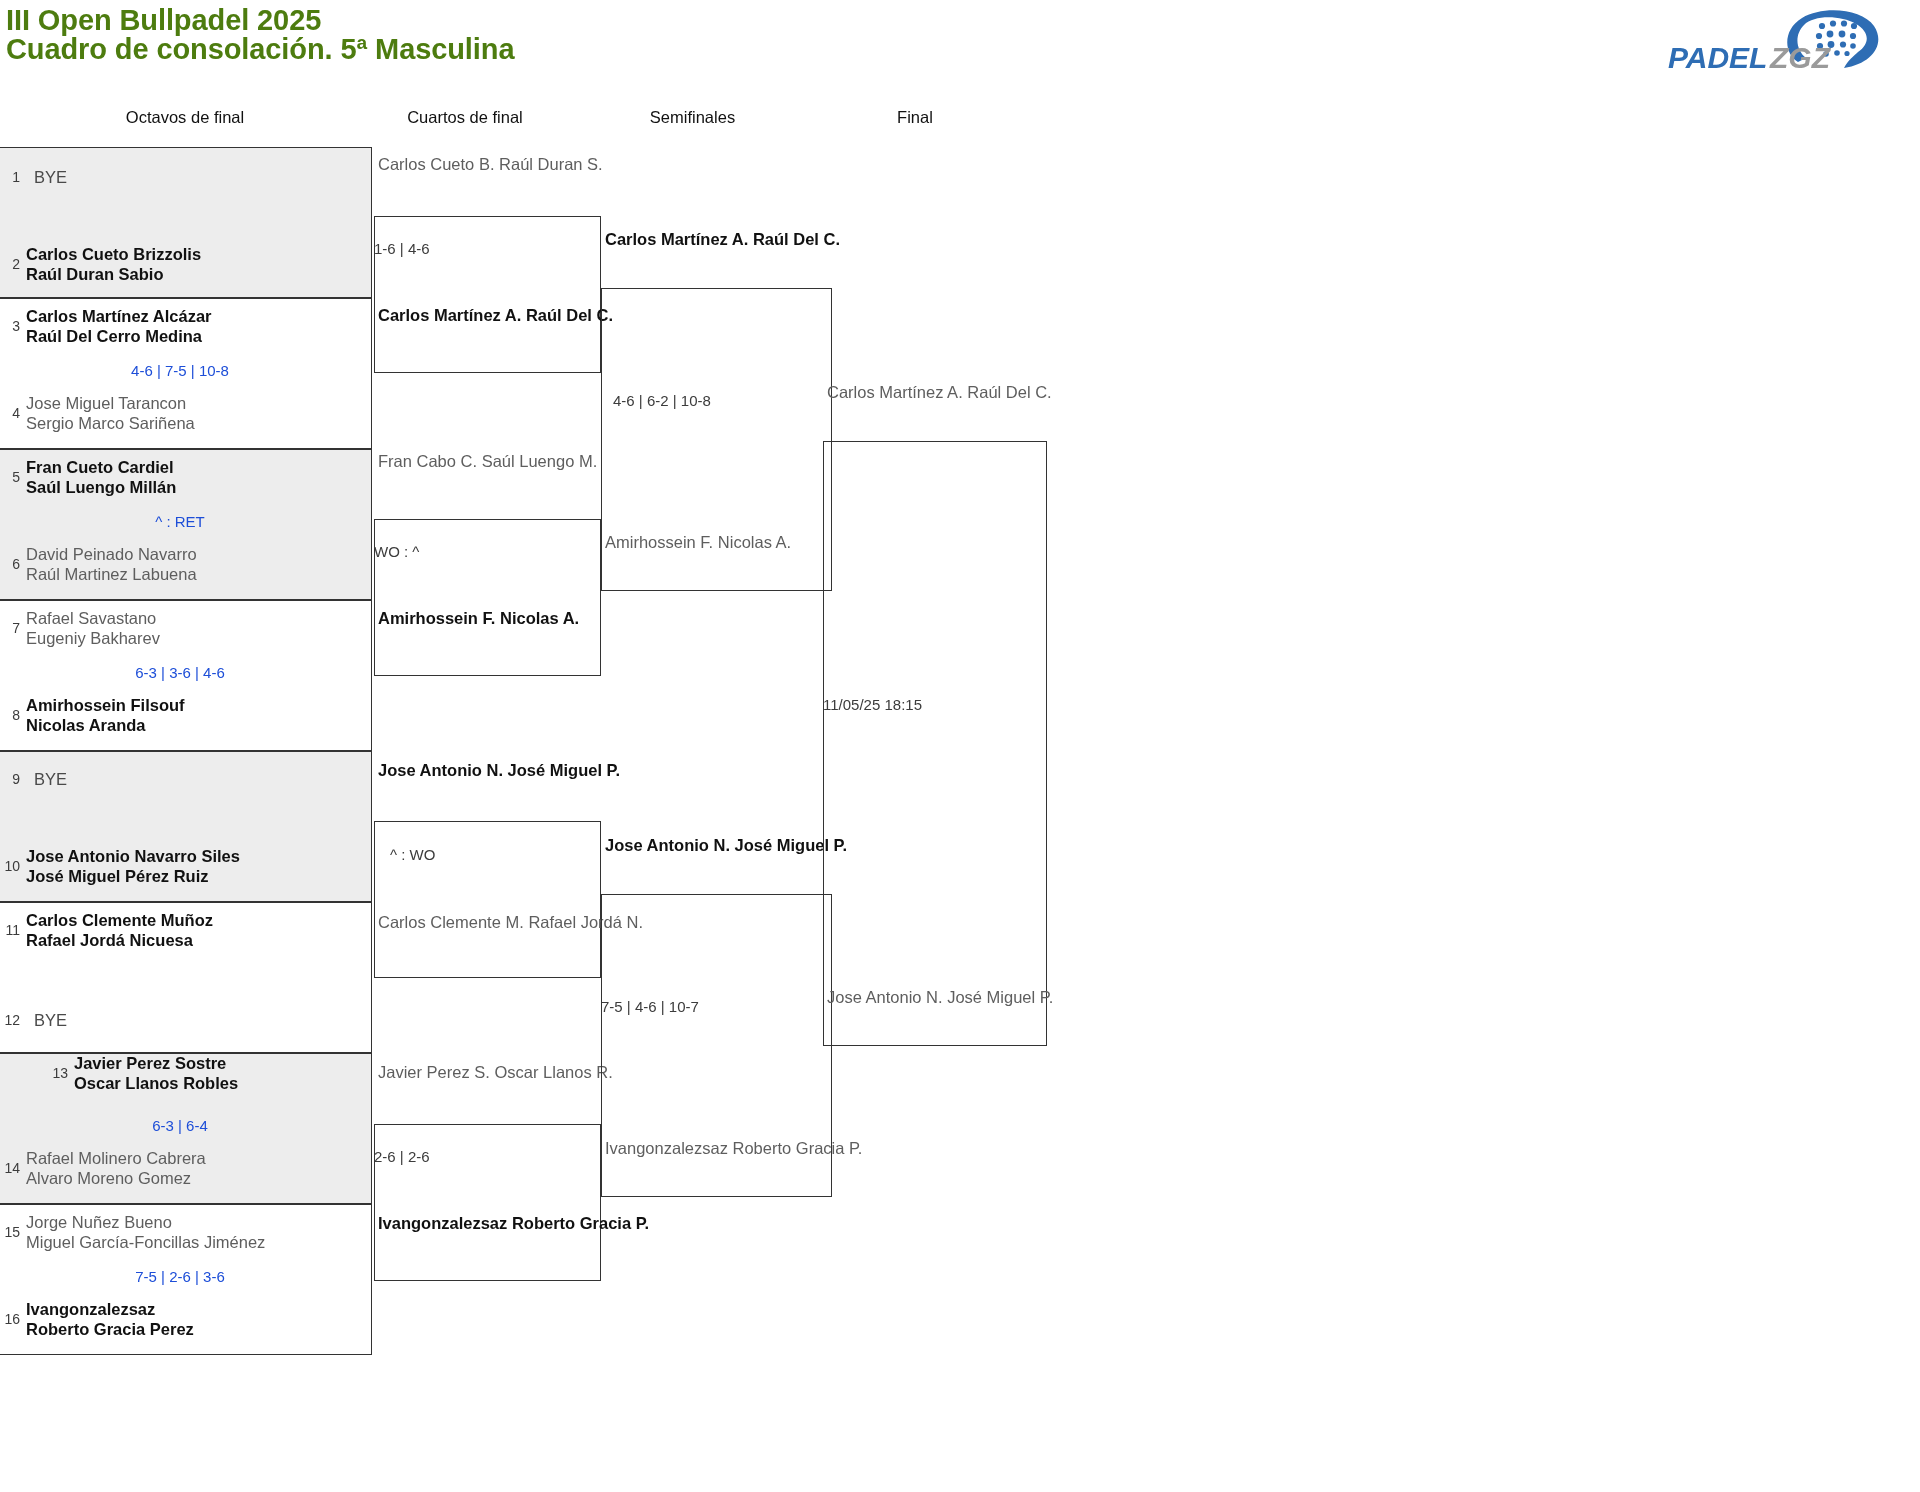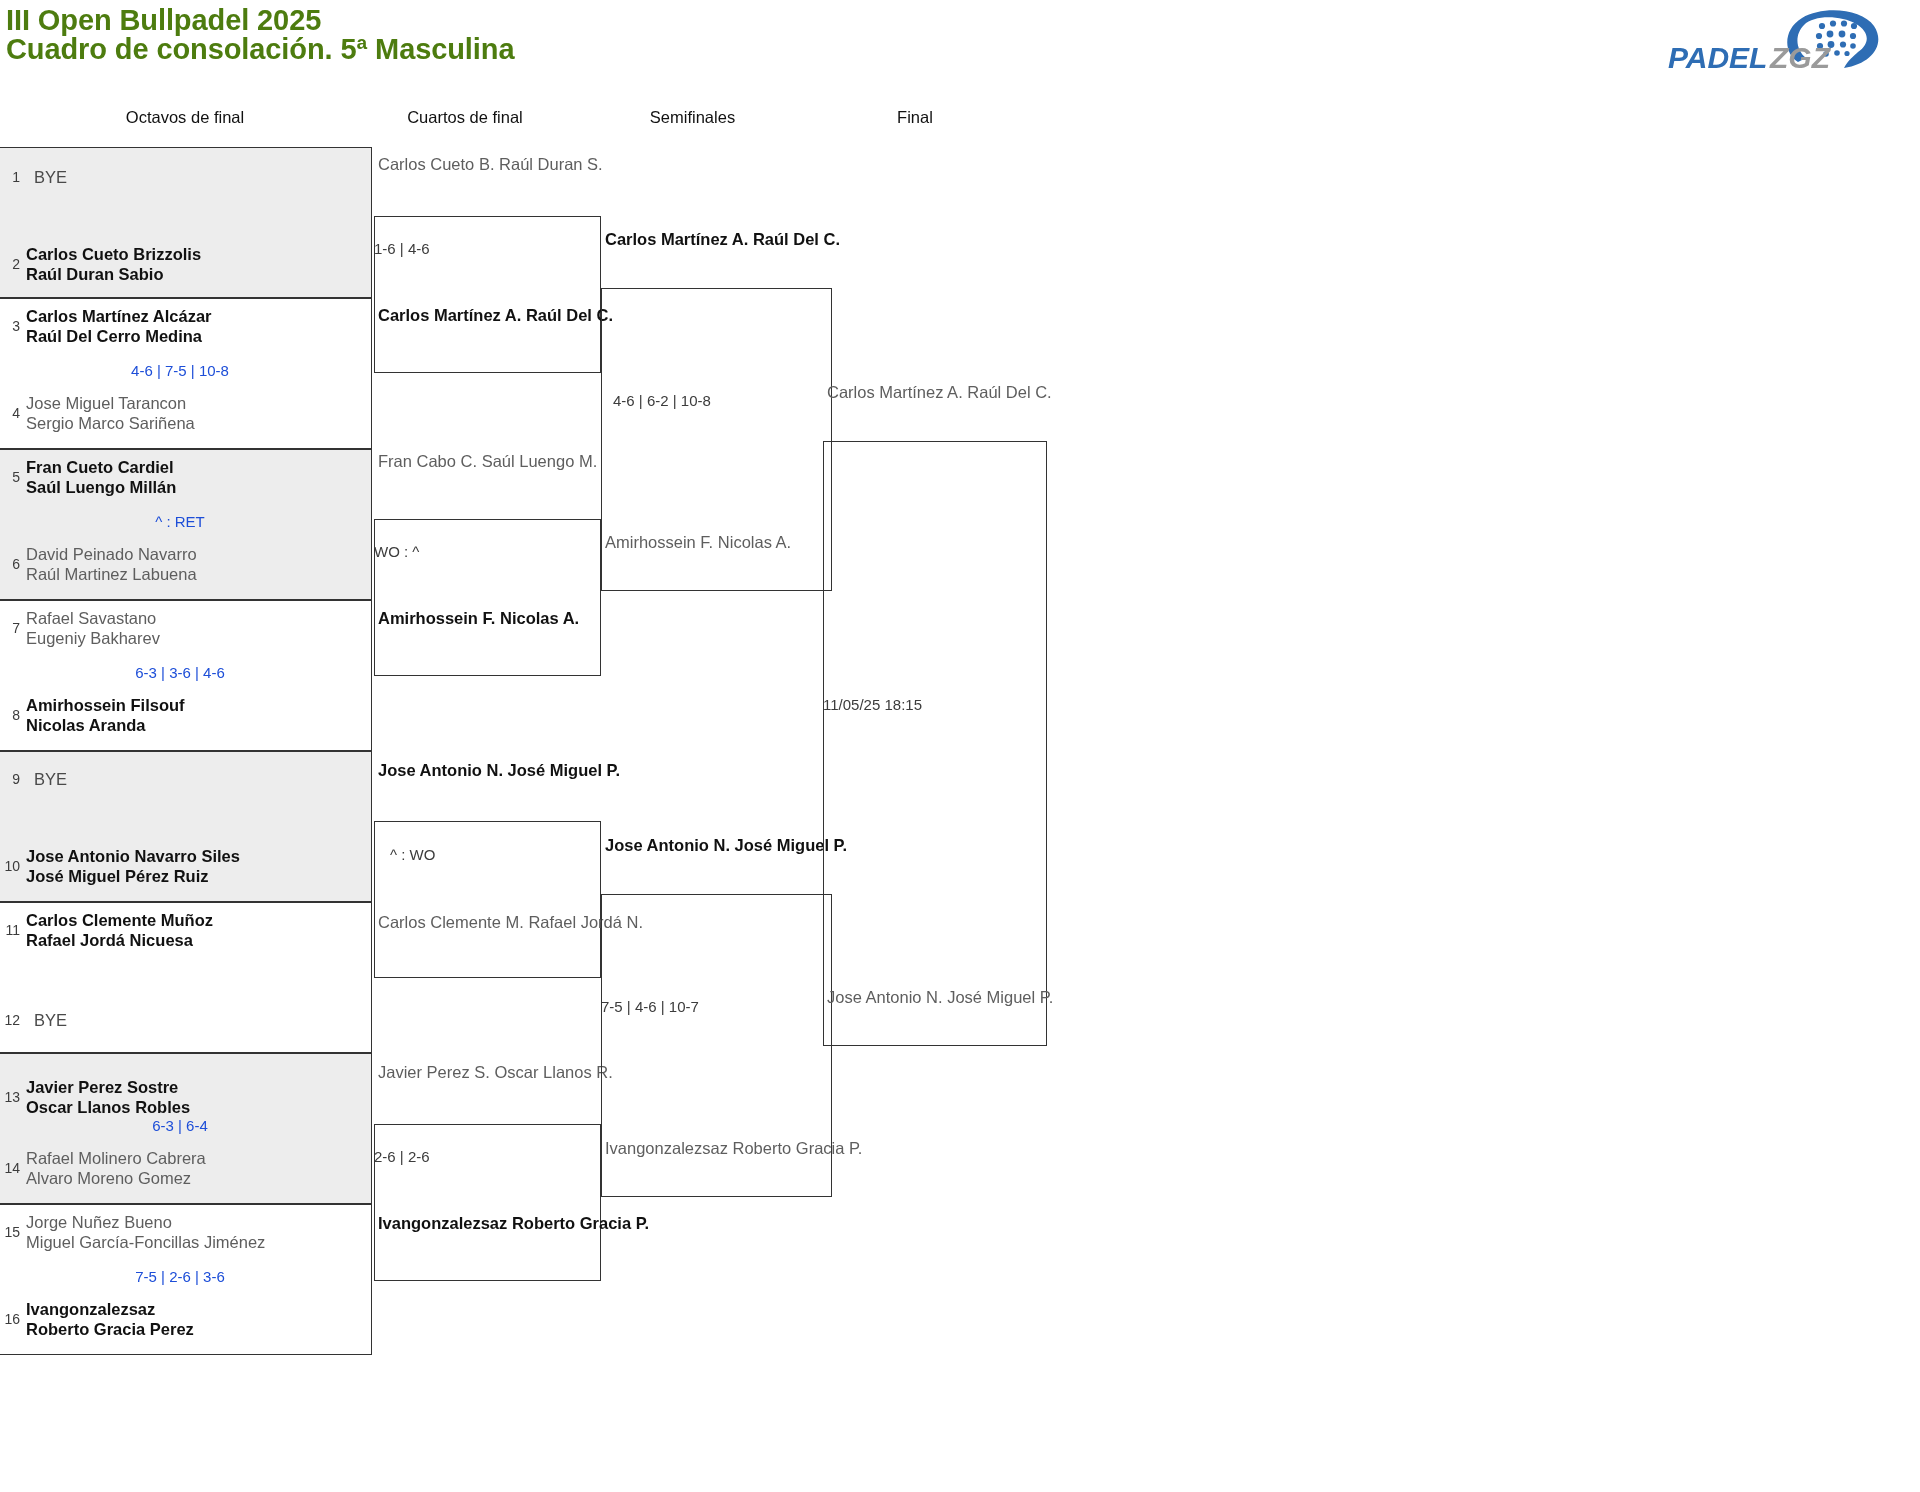--- a/index.html
+++ b/index.html
@@ -273,21 +273,21 @@
     <div class="r1-score" style="top:63px;"></div>
     <div class="slot" style="top:108px;">
       <div class="seedno">12</div>
       <div class="names">
           <span class="n bye">BYE</span>
         </div>
     </div>
   </div>
 
   <div class="r1-match shaded" style="top:906px; height:151px;">
-    <div class="slot" style="top:24px;">
+    <div class="slot" style="top:0;padding-left:48px;">
       <div class="seedno">13</div>
       <div class="names">
           <span class="n win">Javier Perez Sostre</span>
           <span class="n win">Oscar Llanos Robles</span>
         </div>
     </div>
     <div class="r1-score" style="top:63px;">6-3 | 6-4</div>
     <div class="slot" style="top:95px;">
       <div class="seedno">14</div>
       <div class="names">

